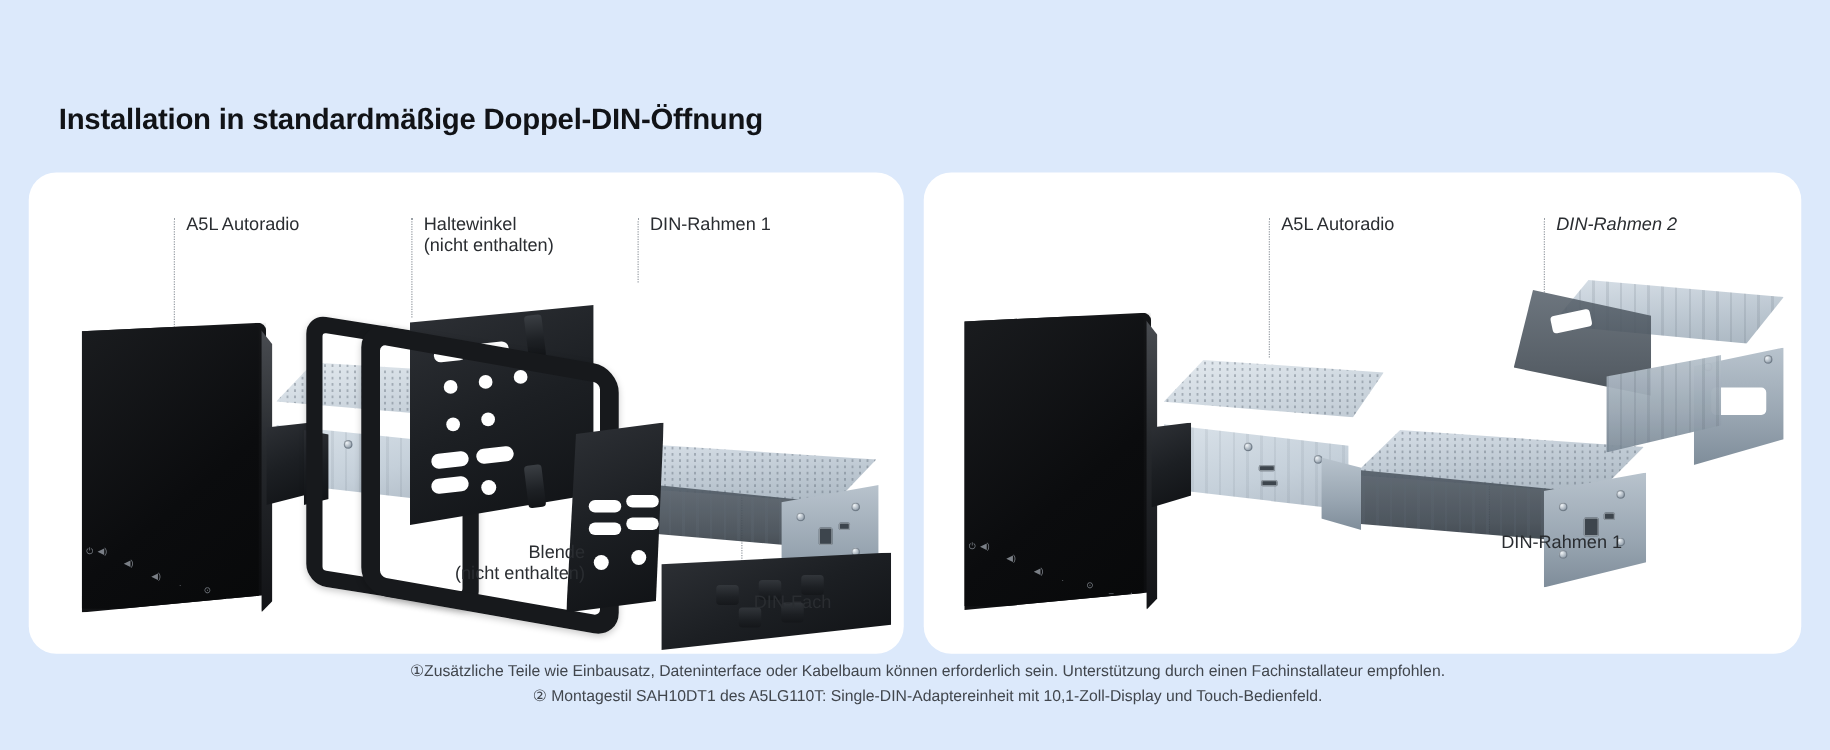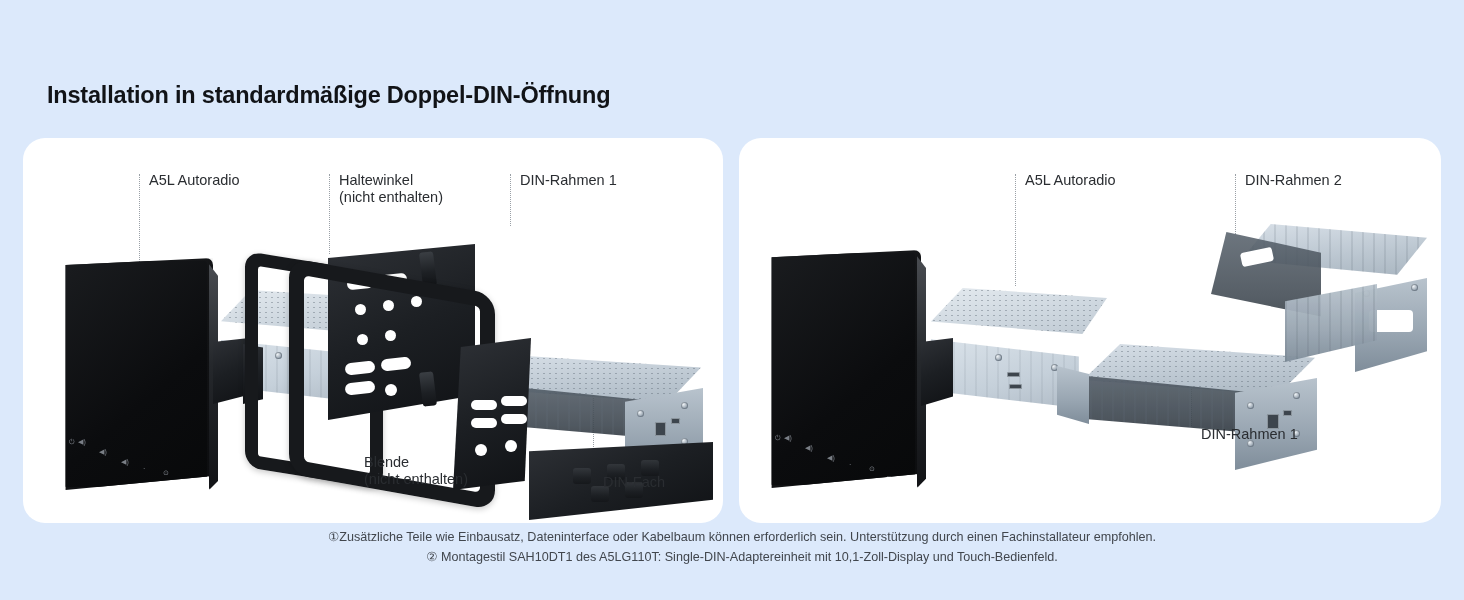--- a/index.html
+++ b/index.html
@@ -327,21 +327,21 @@
         <div class="hole-oval" style="left:18px; top:80px;  width:26px; height:10px;"></div>
         <div class="hole-oval" style="left:48px; top:76px;  width:26px; height:10px;"></div>
         <div class="hole" style="left:22px; top:106px; width:12px; height:12px;"></div>
         <div class="hole" style="left:52px; top:102px; width:12px; height:12px;"></div>
       </div>
 
       <div class="callout" style="left:126px; top:34px;">A5L Autoradio</div>
       <div class="callout" style="left:316px; top:34px;">Haltewinkel
 (nicht enthalten)</div>
       <div class="callout" style="left:497px; top:34px;">DIN-Rahmen 1</div>
-      <div class="callout" style="left:341px; top:316px; text-align:left;">Blende
+      <div class="callout" style="left:341px; top:296px; text-align:right;">Blende
 (nicht enthalten)</div>
       <div class="callout" style="left:580px; top:336px;">DIN-Fach</div>
     </div>
   </div>
 
   <div class="card" id="card-right">
     <div class="stage">
 
       <div class="leader" style="left:276px; top:36px;  height:112px;"></div>
       <div class="leader" style="left:496px; top:36px;  height:60px;"></div>
@@ -420,21 +420,21 @@
           <div class="screw" style="left:8px;  top:12px;"></div>
           <div class="screw" style="left:56px; top:6px;"></div>
         </div>
         <div class="cage-side" style="left:80px; top:60px; width:92px; height:78px;
              clip-path: polygon(0 22%, 100% 0, 100% 72%, 0 100%); opacity:.95;">
           <div class="slots" style="opacity:.4;"></div>
         </div>
       </div>
 
       <div class="callout" style="left:286px; top:34px;">A5L Autoradio</div>
-      <div class="callout" style="left:506px; top:34px;">DIN-Rahmen 2</div>
+      <div class="callout" style="left:506px; top:34px;font-style:italic;">DIN-Rahmen 2</div>
       <div class="callout" style="left:462px; top:288px;">DIN-Rahmen 1</div>
     </div>
   </div>
 
   <div class="footer">
     <div>①Zusätzliche Teile wie Einbausatz, Dateninterface oder Kabelbaum können erforderlich sein. Unterstützung durch einen Fachinstallateur empfohlen.</div>
     <div>② Montagestil SAH10DT1 des A5LG110T: Single-DIN-Adaptereinheit mit 10,1-Zoll-Display und Touch-Bedienfeld.</div>
   </div>
 
 </div>

